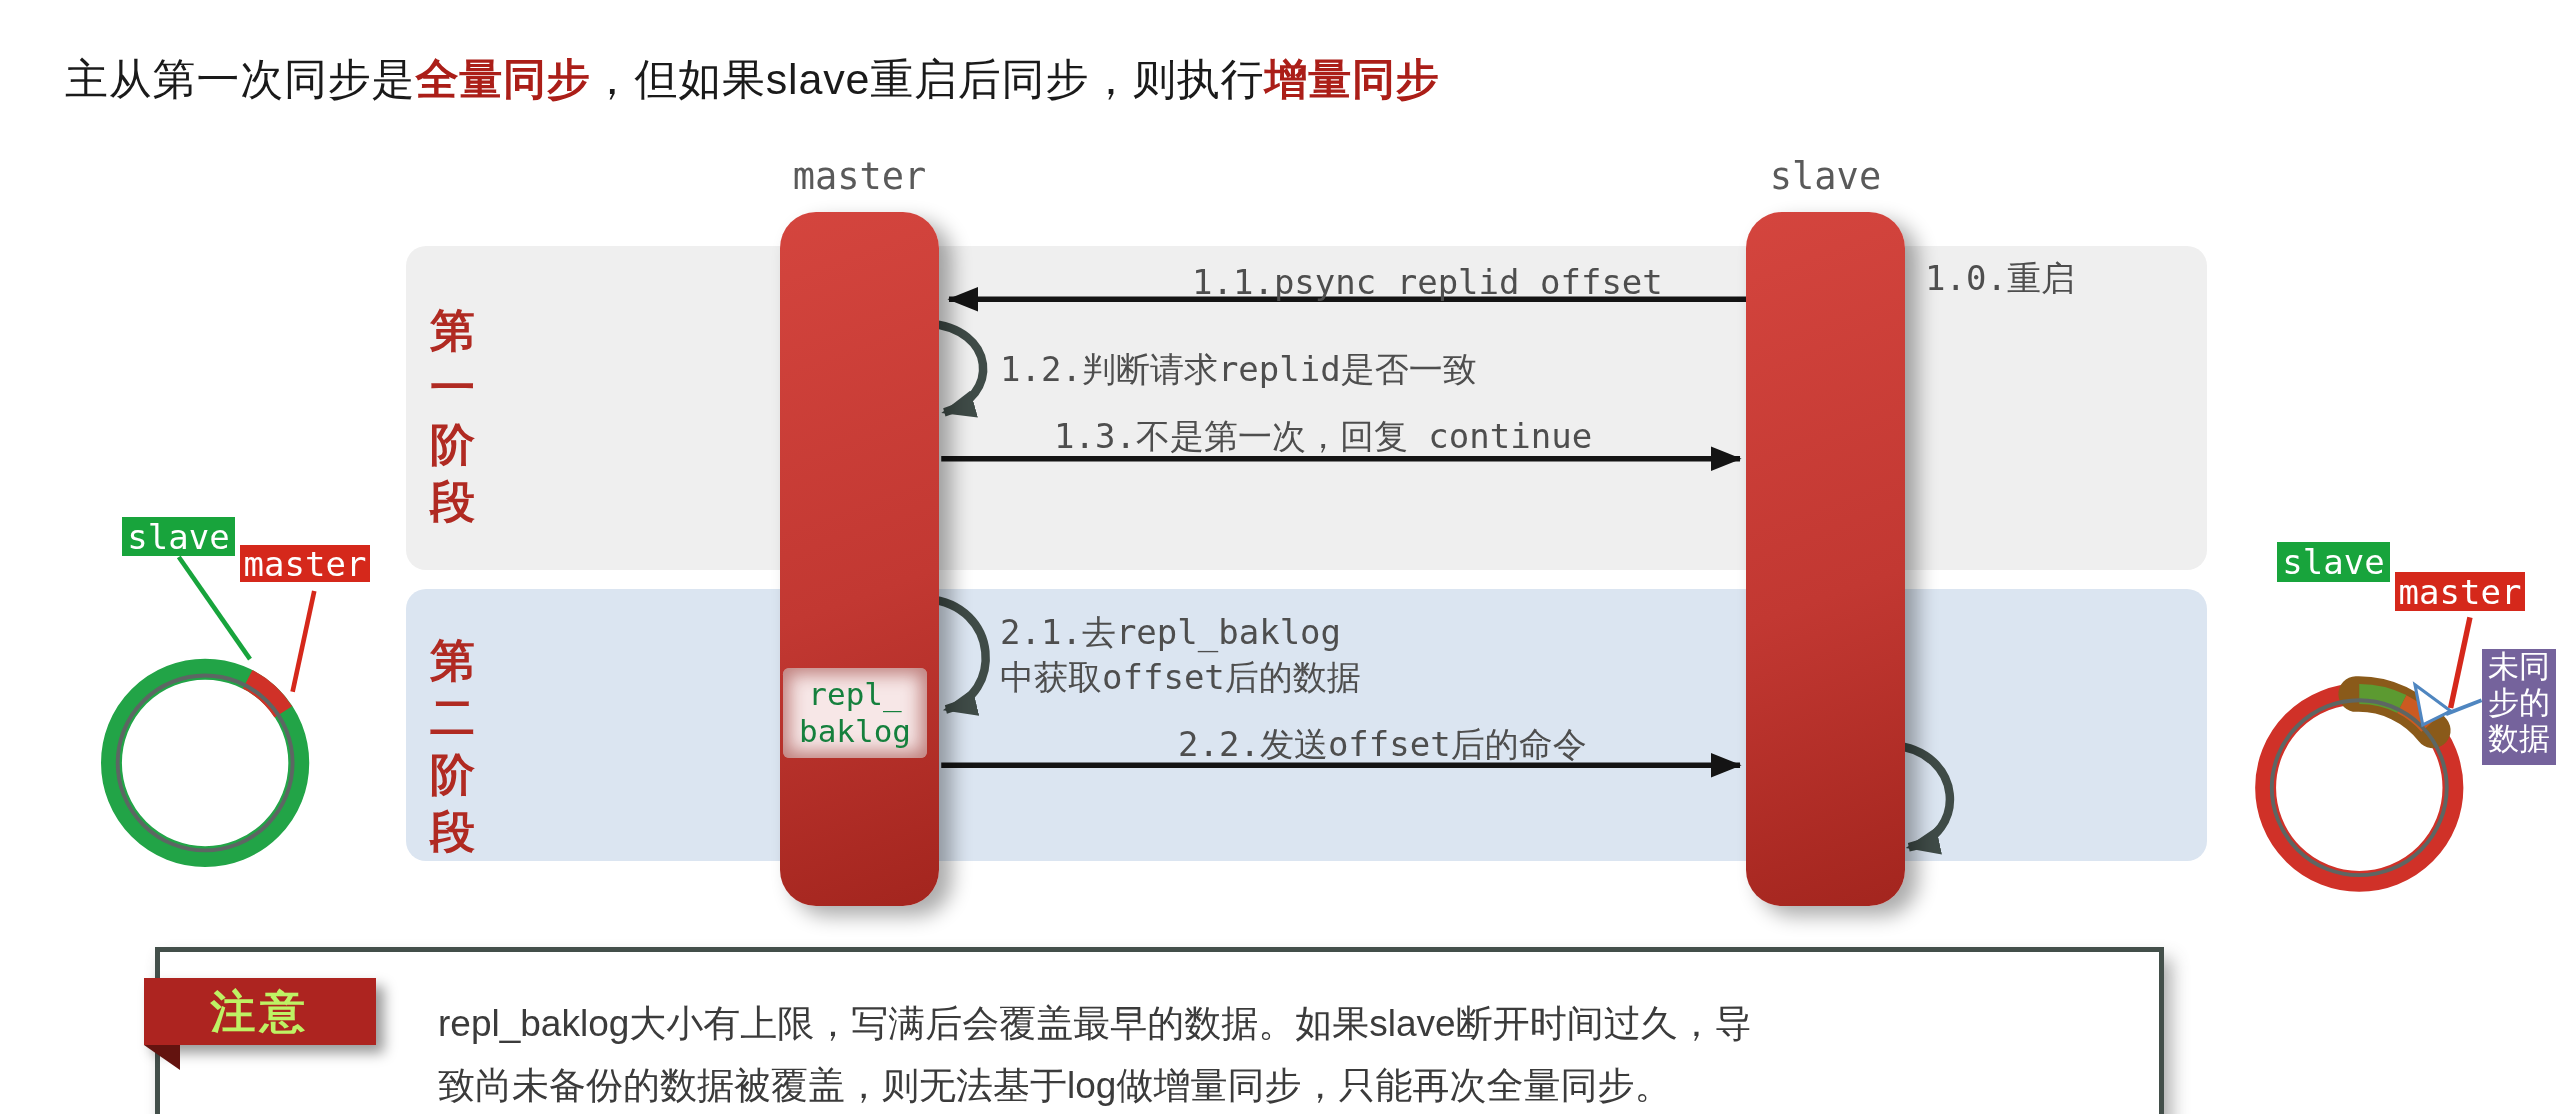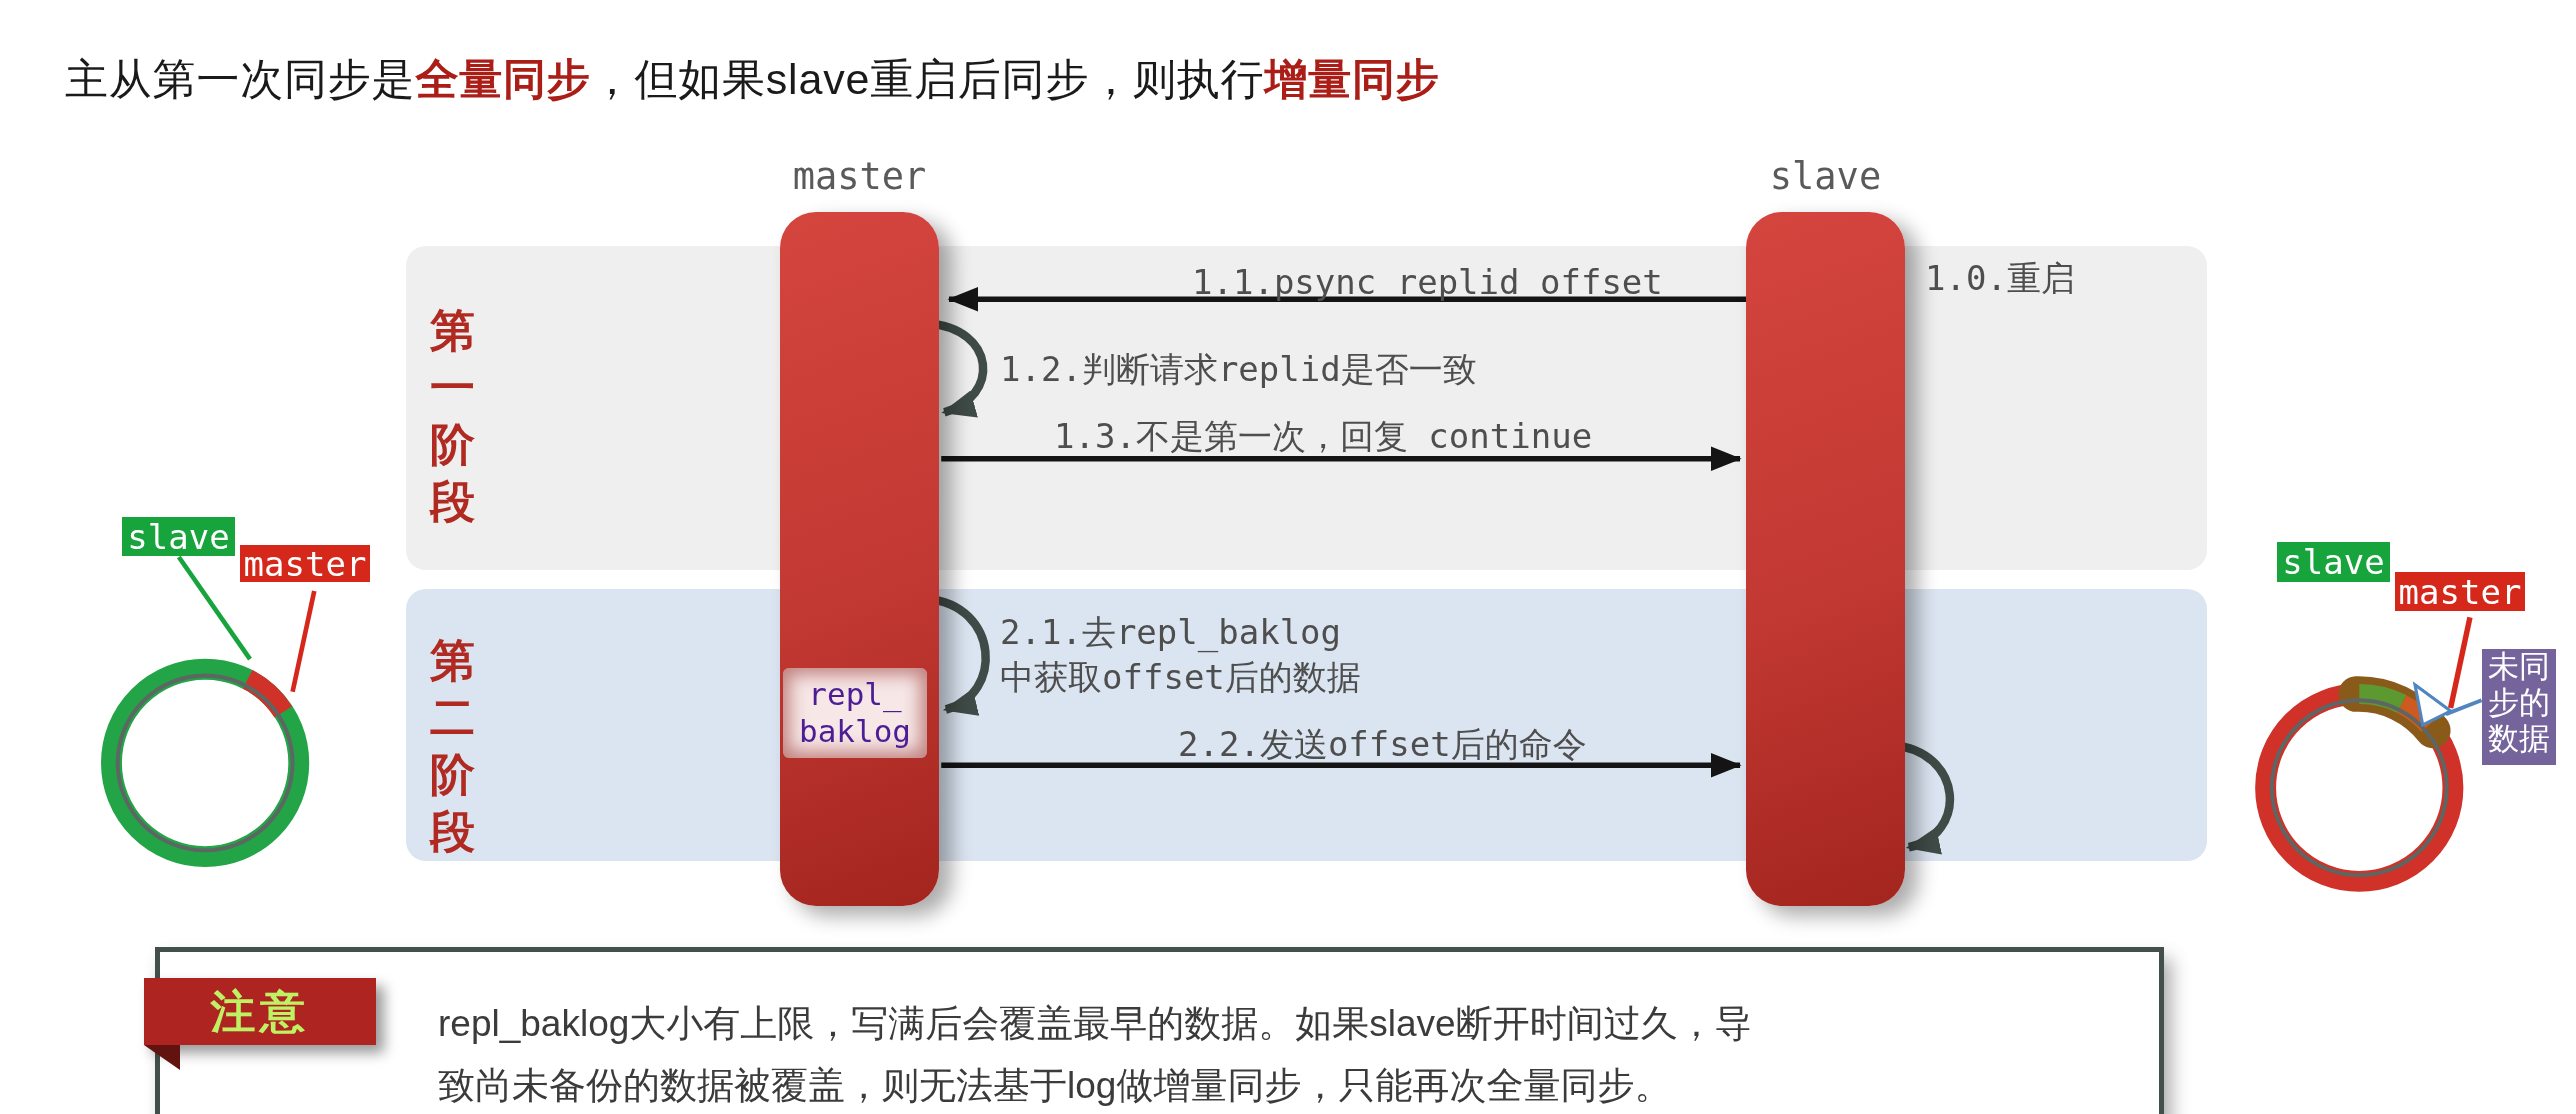--- a/index.html
+++ b/index.html
@@ -31,21 +31,21 @@
   .m11{left:1192px;top:223px;}
   .m12{left:1000px;top:308px;}
   .m13{left:1054px;top:375px;}
   .m21{left:1000px;top:571px;line-height:45px;}
   .m22{left:1178px;top:683px;}
   .m23{left:1978px;top:718px;line-height:43px;}
 
   .repl{position:absolute;left:783px;top:629px;width:144px;height:90px;background:#f7e7e7;border-radius:6.2px;z-index:4;
         box-shadow:inset 0 0 17px 6.2px rgba(135,25,20,0.5);
         display:flex;flex-direction:column;align-items:center;justify-content:center;
-        font-size:31px;color:#4c1d95;line-height:37px;text-align:center;}
+        font-size:31px;color:#15803d;line-height:37px;text-align:center;}
 
   .tag{position:absolute;z-index:4;display:flex;align-items:center;justify-content:center;color:#ffffff;font-size:34px;}
   .tag-left-slave{left:122px;top:478px;width:113px;height:39px;background:#18a43c;}
   .tag-left-master{left:240px;top:506px;width:130px;height:37px;background:#d5281b;}
   .tag-right-slave{left:2277px;top:503px;width:113px;height:40px;background:#18a43c;}
   .tag-right-master{left:2395px;top:533px;width:130px;height:39px;background:#d5281b;}
   .tag-unsync{left:2482px;top:610px;width:71px;height:116px;background:#75639c;z-index:4;
               font-size:31px;line-height:36px;text-align:center;word-break:break-all;
               display:block;position:absolute;color:#fff;padding:0 1.5px;}
 

